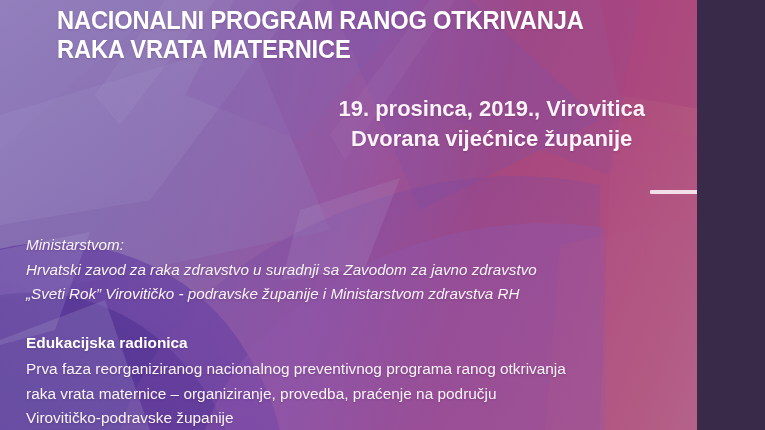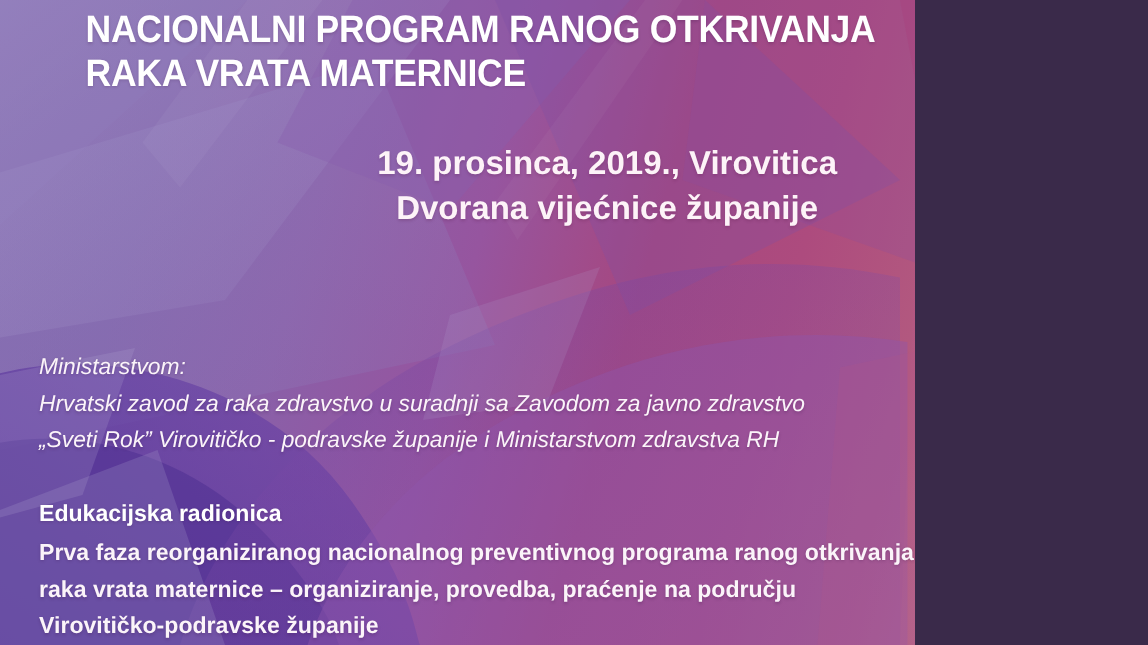--- a/index.html
+++ b/index.html
@@ -2,21 +2,21 @@
 <html><head>
 <meta charset="utf-8">
 <style>
   html, body {
     margin: 0;
     padding: 0;
     background: #3a2a4a;
   }
   #slide {
     position: relative;
-    width: 610px;
+    width: 697px;
     height: 430px;
     overflow: hidden;
     font-family: "Liberation Sans", sans-serif;
     background: linear-gradient(105deg,
         #7d63ab 0%,
         #7f62aa 18%,
         #8a5fa8 34%,
         #96559f 50%,
         #a6477f 66%,
         #ad4b7e 80%,
@@ -102,21 +102,21 @@
   }
   #workshop-title {
     display: block;
     font-weight: bold;
     font-size: 15.4px;
     line-height: 25px;
     white-space: nowrap;
     color: #ffffff;
     margin-bottom: 2px;
   }
-  #workshop .wl { display: block; white-space: nowrap; font-weight: bold; }
+  #workshop .wl { display: block; white-space: nowrap; }
 </style>
 </head>
 <body>
 
 <div id="slide">
 
   <svg id="bg-shapes" viewBox="0 0 765 430" preserveAspectRatio="none">
     <defs>
       <linearGradient id="gLav" x1="0" y1="0" x2="1" y2="1">
         <stop offset="0%" stop-color="#9c8cc4" stop-opacity="0.55"></stop>

